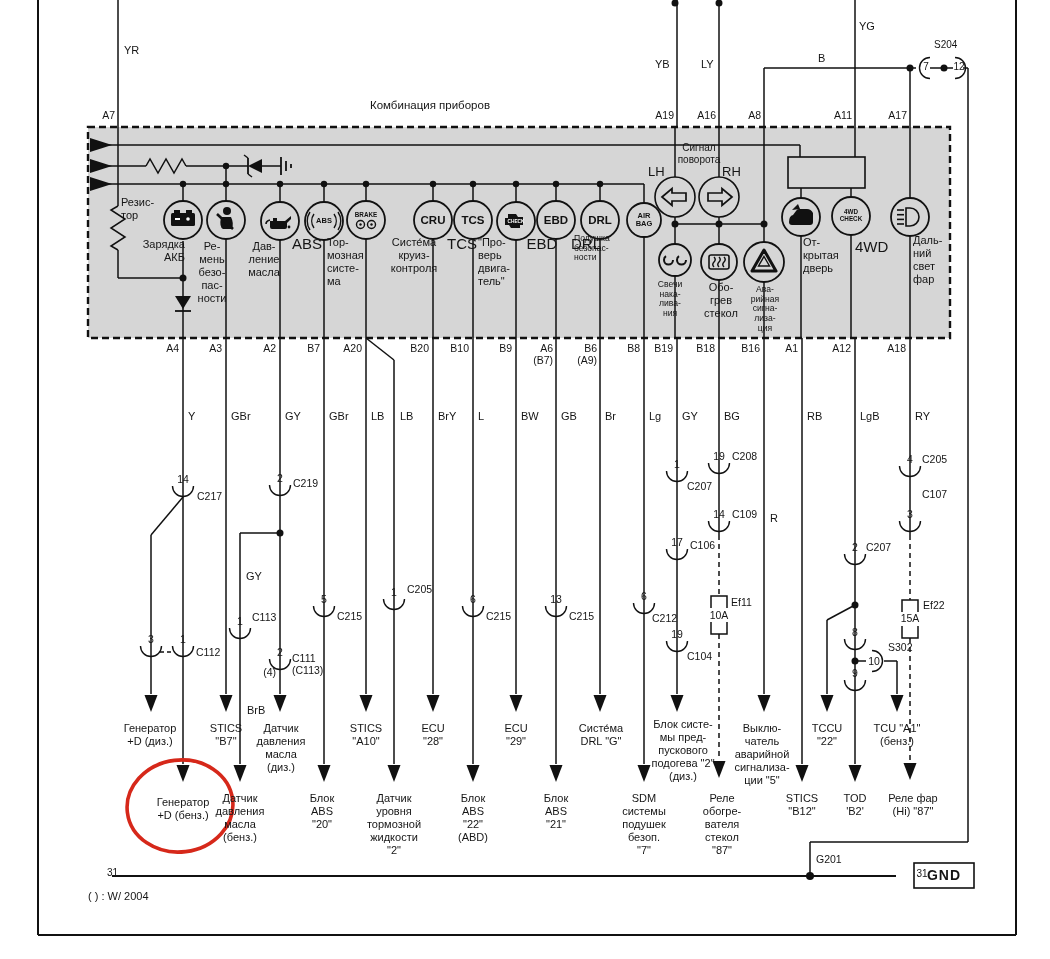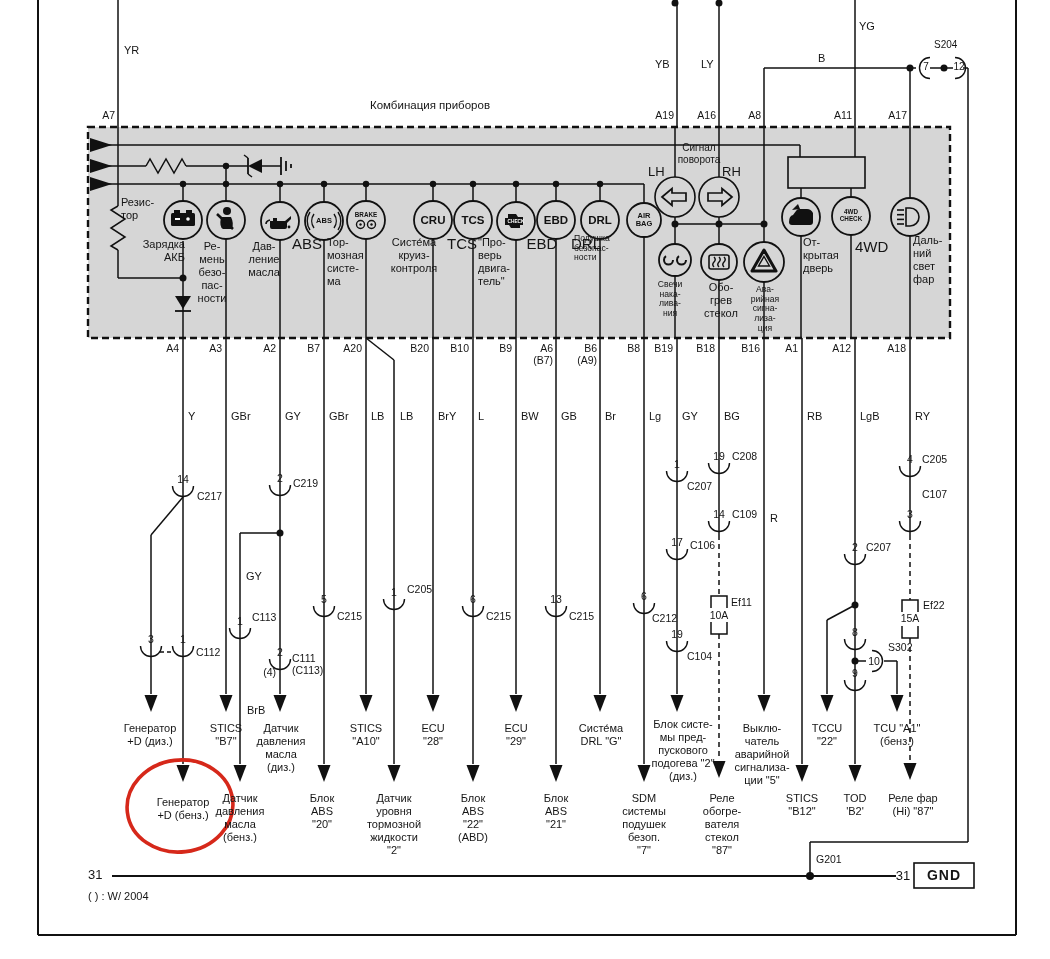--- a/index.html
+++ b/index.html
@@ -13,21 +13,21 @@
   .f15{font-size:15px;}
   .f13{font-size:13px;}
   .f10{font-size:10px;}
   .pin{font-size:10.5px;}
   .ic{position:absolute;transform:translate(-50%,-50%);text-align:center;font-weight:bold;
       line-height:1.06;white-space:pre-line;color:#111;}
   .ic12{font-size:11.5px;}
   .ic8{font-size:7.5px;}
   .ic6{font-size:6.3px;}
   .icw{color:#fff;font-size:4.8px;font-weight:bold;}
-  .g31{font-size:13px;}
+  .g31{font-size:10px;margin-left:19px;}
   .gnd{font-size:14px;font-weight:bold;letter-spacing:1px;}
 </style>
 </head>
 <body>
 
 <div id="stage">
 
 <svg width="1050" height="959" viewBox="0 0 1050 959">
 
   <g stroke="#111" stroke-width="2">

